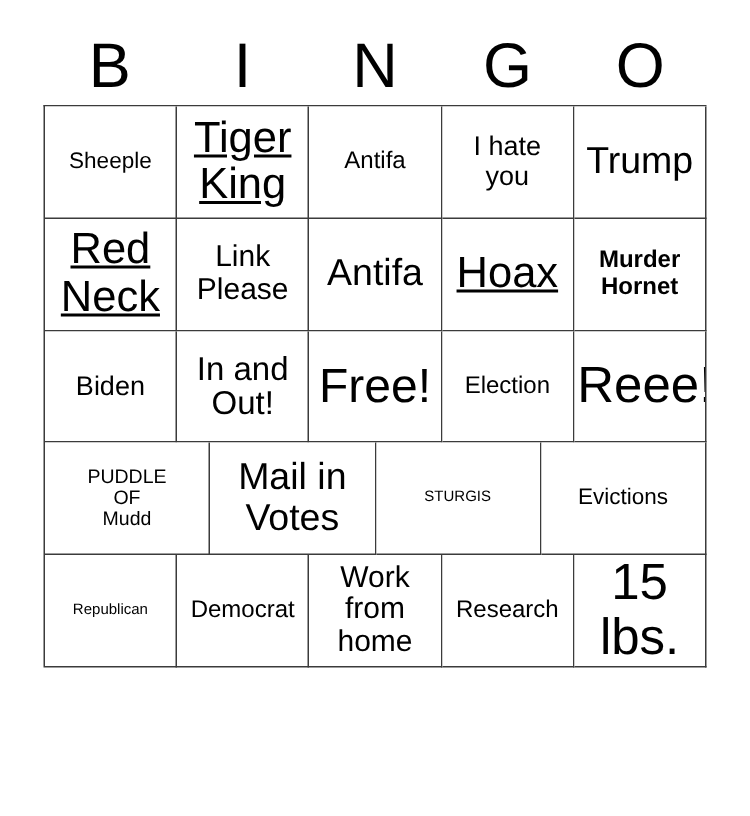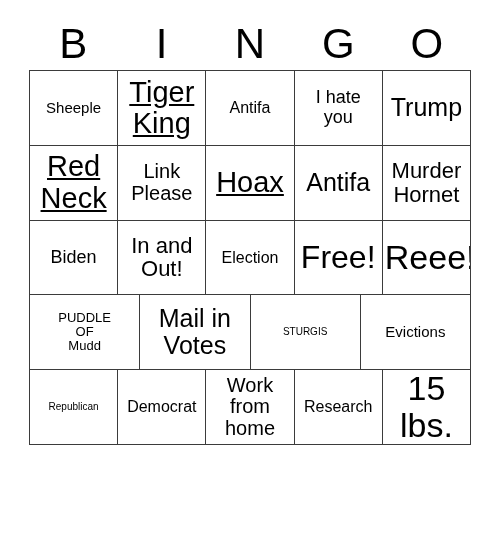--- a/index.html
+++ b/index.html
@@ -84,21 +84,21 @@
     line-height: 1.08;
     white-space: pre-line;
     word-break: normal;
   }
 
   
   .fs-13 { font-size: 13px; }
   .fs-14 { font-size: 10px; }
   .fs-15 { font-size: 15px; }
   .fs-16 { font-size: 16px; }
-  .fs-18 { font-size: 22px; }
+  .fs-18 { font-size: 16px; font-weight: bold; }
   .fs-20 { font-size: 20px; }
   .fs-22 { font-size: 22px; }
   .fs-25 { font-size: 25px; }
   .fs-27 { font-size: 18px; text-align: center; }
   .fs-29 { font-size: 29px; text-decoration: underline; }
   .fs-30 { font-size: 34px; }
   .fs-32 { font-size: 32px; }
 </style>
 </head>
 <body>
@@ -138,44 +138,44 @@
     <div class="grid-row">
       <div class="cell">
           <span class="cell-text fs-29">Red
 Neck</span>
         </div>
       <div class="cell">
           <span class="cell-text fs-20">Link
 Please</span>
         </div>
       <div class="cell">
+          <span class="cell-text fs-25">Antifa</span>
+        </div>
+      <div class="cell">
           <span class="cell-text fs-29">Hoax</span>
-        </div>
-      <div class="cell">
-          <span class="cell-text fs-25">Antifa</span>
         </div>
       <div class="cell">
           <span class="cell-text fs-18">Murder
 Hornet</span>
         </div>
     </div>
 
     <div class="grid-row">
       <div class="cell">
           <span class="cell-text fs-27">Biden</span>
         </div>
       <div class="cell">
           <span class="cell-text fs-22">In and
 Out!</span>
         </div>
       <div class="cell">
+          <span class="cell-text fs-32">Free!</span>
+        </div>
+      <div class="cell">
           <span class="cell-text fs-16">Election</span>
-        </div>
-      <div class="cell">
-          <span class="cell-text fs-32">Free!</span>
         </div>
       <div class="cell">
           <span class="cell-text fs-30">Reee!</span>
         </div>
     </div>
 
     <div class="grid-row">
       <div class="cell">
           <span class="cell-text fs-13">PUDDLE
 OF

